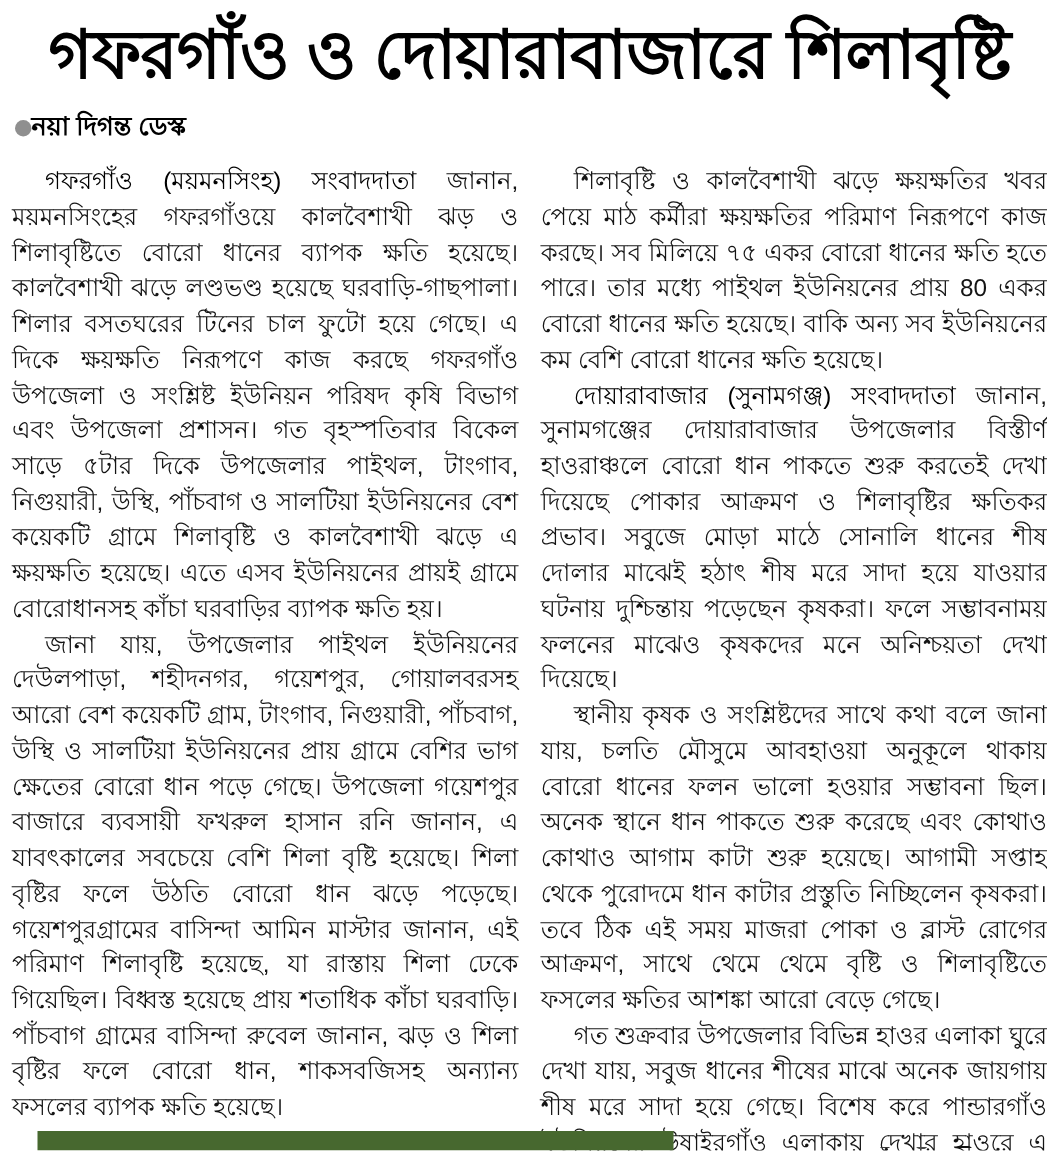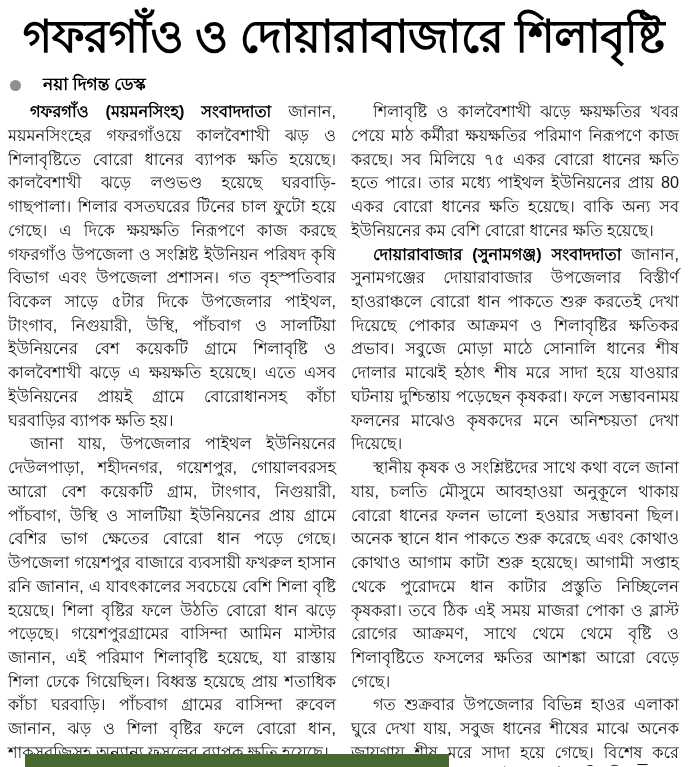--- a/index.html
+++ b/index.html
@@ -11,38 +11,38 @@
     width: 698px;
     height: 767px;
     position: relative;
     overflow: hidden;
     font-family: "Liberation Sans", sans-serif;
     color: #0e0e0e;
   }
   .page {
     position: absolute;
     inset: 0;
-    padding: 6px 19px 0 8px;
+    padding: 6px 0 0 8px;
     box-sizing: border-box;
   }
   .headline {
     margin: 4px 0 8px 0;
     text-align: center;
     font-size: 45px;
     line-height: 1.18;
     font-weight: 700;
     letter-spacing: -0.5px;
     color: #000;
   }
   .headline .hl-line { display: block; }
   .byline {
     display: flex;
     align-items: center;
-    gap: 22px;
-    margin: 6px 0 1px 2px;
+    gap: 0;
+    margin: 6px 0 11px 2px;
     font-size: 17px;
     font-weight: 700;
     color: #000;
   }
   .byline-bullet {
     width: 11px;
     height: 11px;
     border-radius: 50%;
     background: #8f8f8f;
     flex: 0 0 auto;
@@ -55,21 +55,21 @@
     flex: 1 1 0;
     font-size: 16.2px;
     line-height: 1.465;
     text-align: justify;
     color: #141414;
   }
   .col p {
     margin: 0;
     text-indent: 22px;
   }
-  .lead-in { font-weight: 700; color: #000; }
+  .lead-in { font-weight: 400; color: #000; }
   .photo-strip {
     position: absolute;
     left: 25px;
     top: 754px;
     width: 424px;
     height: 13px;
     background:
       radial-gradient(circle at 8% 40%, #c8d8b0 0 3px, transparent 4px),
       radial-gradient(circle at 18% 70%, #1e3a14 0 4px, transparent 5px),
       radial-gradient(circle at 28% 30%, #7fae45 0 3px, transparent 4px),

